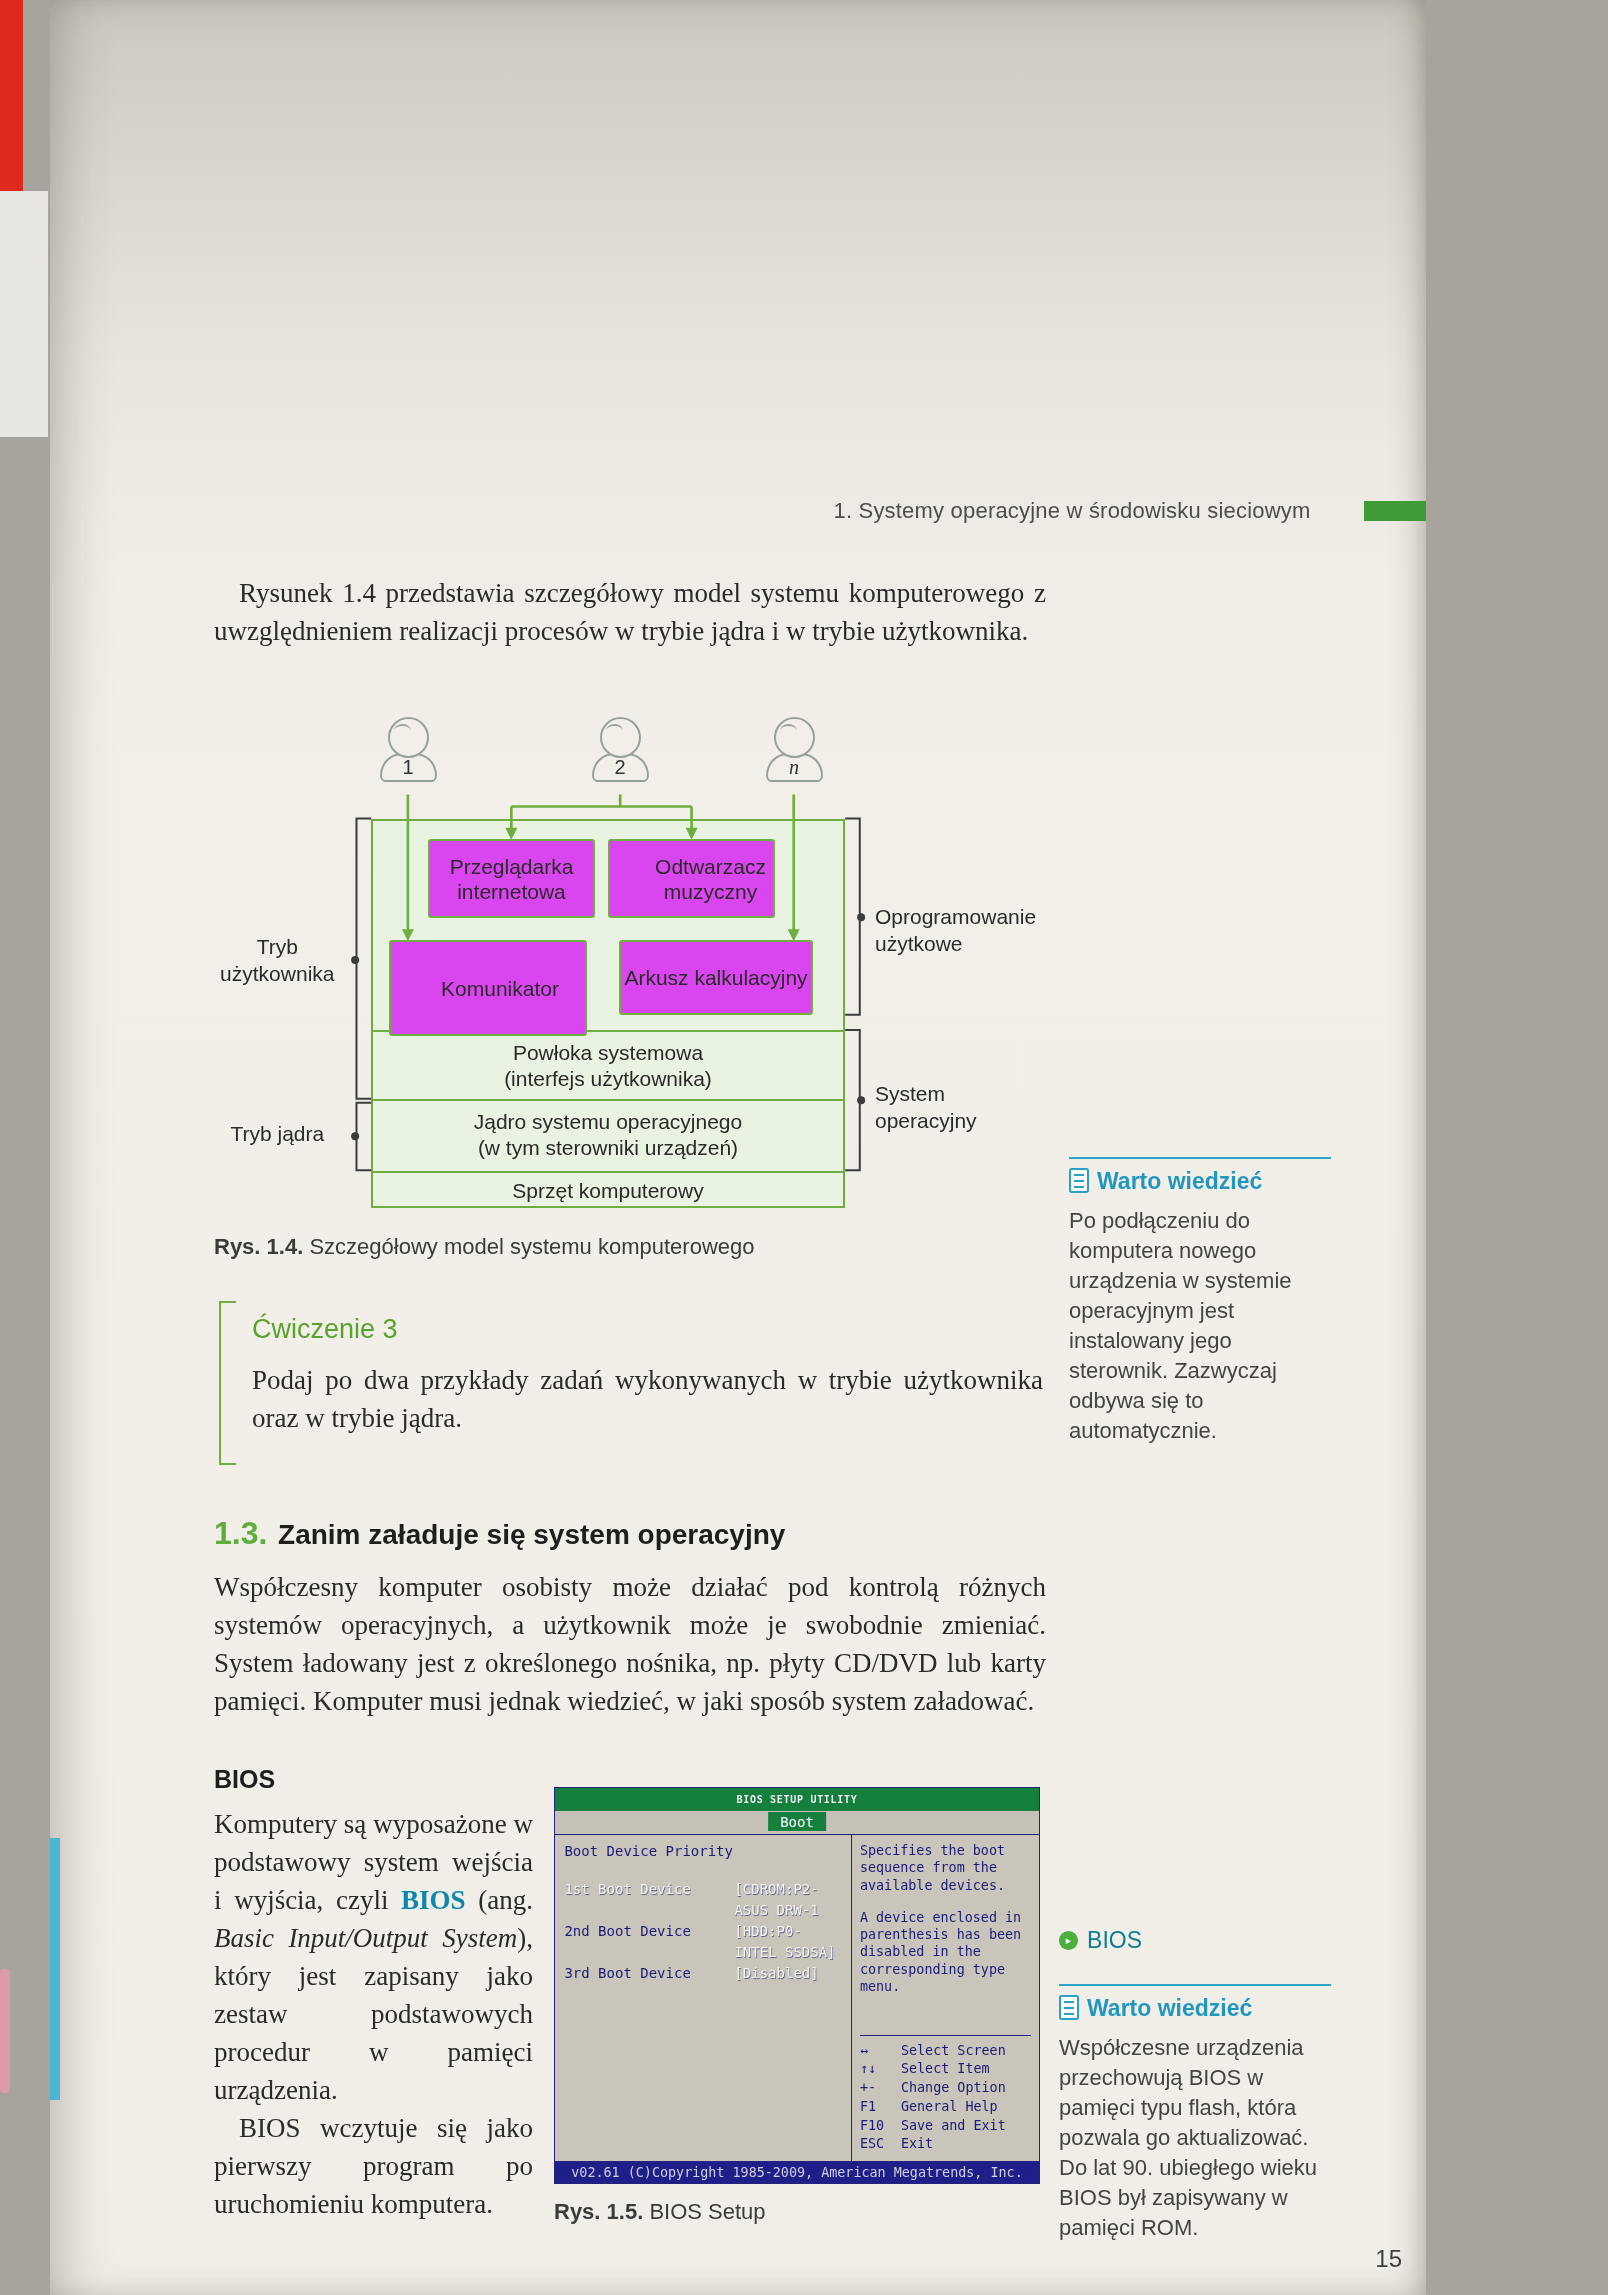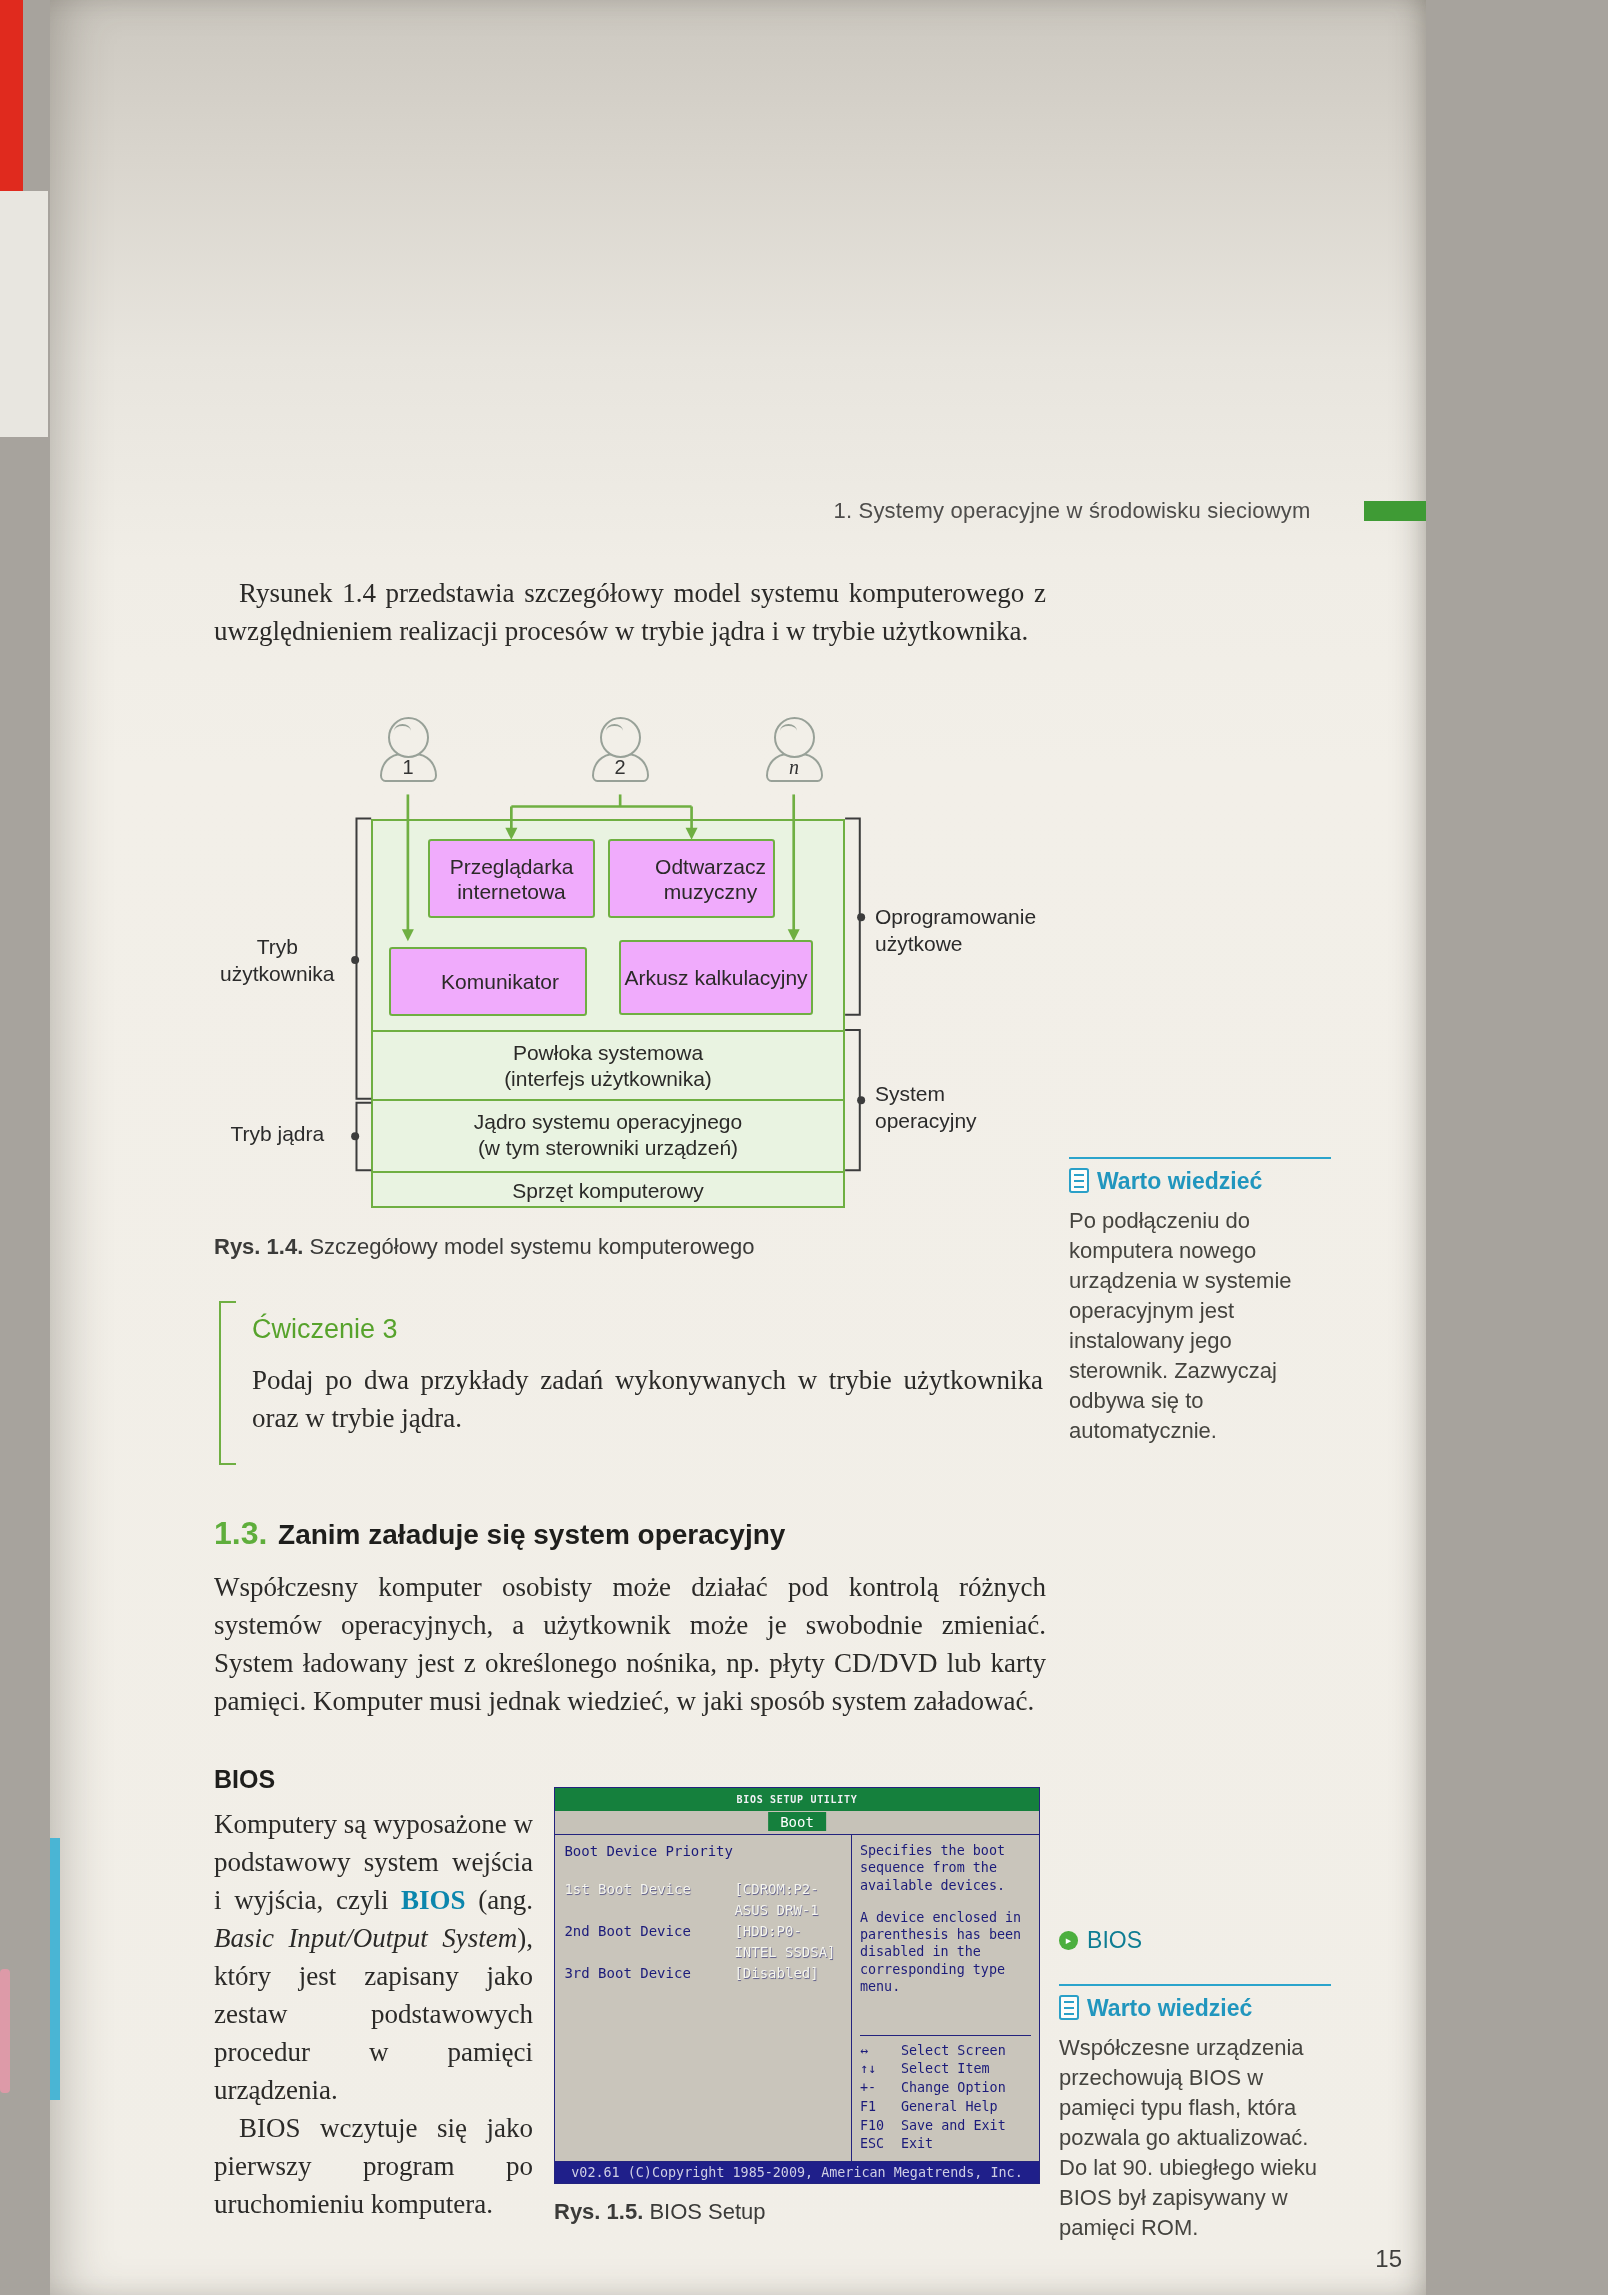--- a/index.html
+++ b/index.html
@@ -25,21 +25,21 @@
 
   .intro{left:214px;top:574px;width:832px;text-indent:25px;}
 
   
   .diagram{left:214px;top:705px;width:835px;height:534px;font-size:21px;}
   .outer-box{position:absolute;left:157px;top:114px;width:474px;height:389px;background:#e9f3e1;border:2px solid #6faf42;box-sizing:border-box;z-index:1;}
   .band{position:absolute;left:157px;width:474px;border-top:2px solid #6faf42;box-sizing:border-box;text-align:center;z-index:1;line-height:26px;}
   .band-shell{top:325px;height:69px;padding-top:8px;}
   .band-kernel{top:394px;height:71px;padding-top:8px;}
   .band-hw{top:466px;height:37px;padding-top:5.3px;}
-  .appbox{position:absolute;background:#f0abfc;border:2px solid #6faf42;border-radius:3.3px;box-sizing:border-box;
+  .appbox{position:absolute;background:#d946ef;border:2px solid #6faf42;border-radius:3.3px;box-sizing:border-box;
           display:flex;align-items:center;justify-content:center;text-align:center;line-height:25px;z-index:3;}
   .svgwrap{position:absolute;left:0;top:0;width:835px;height:534px;z-index:2;}
   .user{position:absolute;top:12px;width:60px;text-align:center;z-index:3;}
   .user-head{width:41px;height:41px;border:2px solid #98a198;border-radius:50%;background:#f2efe8;margin:0 auto;position:relative;box-sizing:border-box;}
   .user-head:after{content:"";position:absolute;left:4px;top:5.3px;width:17.4px;height:12px;border-top:2px solid #98a198;border-radius:50%;}
   .user-bust{width:57px;height:29px;border:2px solid #98a198;border-radius:27px 27px 6.7px 6.7px/28px 28px 8px 8px;
              background:#f2efe8;margin:-5.3px auto 0;box-sizing:border-box;display:flex;align-items:center;justify-content:center;
              font-size:20px;color:#333;}
   .italic{font-style:italic;font-family:"Liberation Serif",serif;}
   .dlabel{position:absolute;color:#2b2b2b;line-height:27px;z-index:3;}
@@ -184,21 +184,21 @@
         <span class="italic">n</span>
       </div>
     </div>
 
     <div class="appbox" style="left:214px;top:134px;width:167px;height:79px;">
       <span>Przeglądarka internetowa</span>
     </div>
     <div class="appbox" style="left:394px;top:134px;width:167px;height:79px;padding-left:38px;">
       <span>Odtwarzacz muzyczny</span>
     </div>
-    <div class="appbox" style="left:175px;top:242px;width:198px;height:69px;padding-left:24px;">
+    <div class="appbox" style="left:175px;top:235px;width:198px;height:96px;padding-left:24px;">
       <span>Komunikator</span>
     </div>
     <div class="appbox" style="left:405px;top:235px;width:194px;height:75px;">
       <span>Arkusz kalkulacyjny</span>
     </div>
 
     <div class="dlabel" style="left:3.3px;top:228px;width:120px;text-align:center;">
       <div>Tryb</div>
       <div>użytkownika</div>
     </div>

